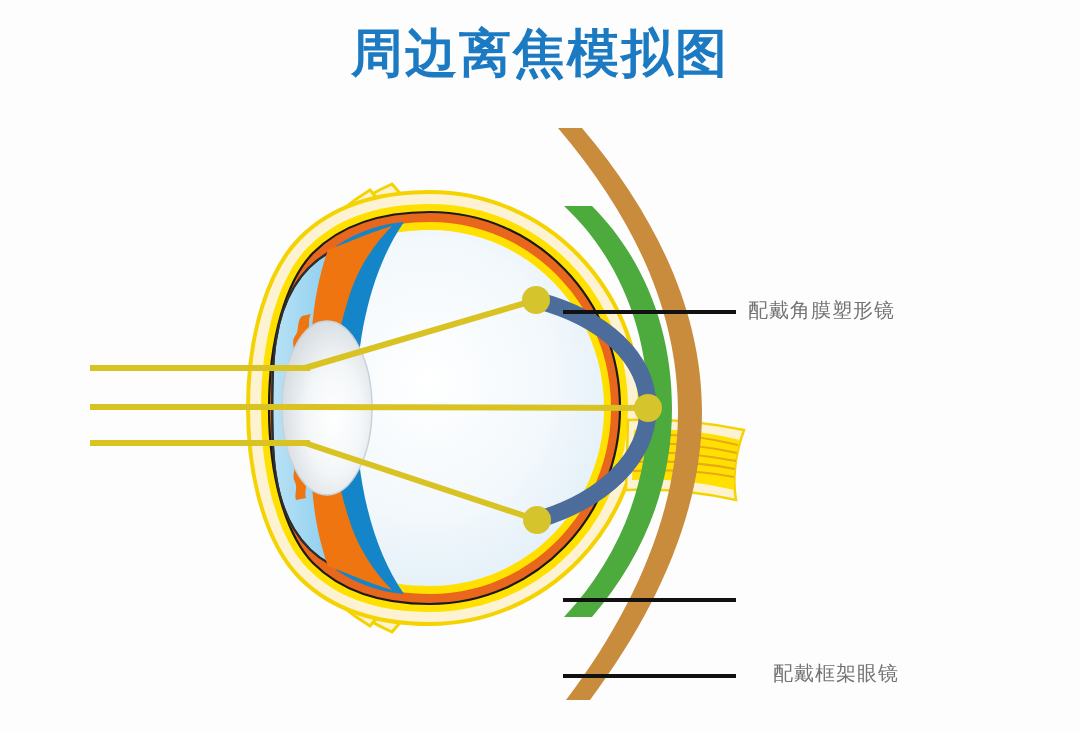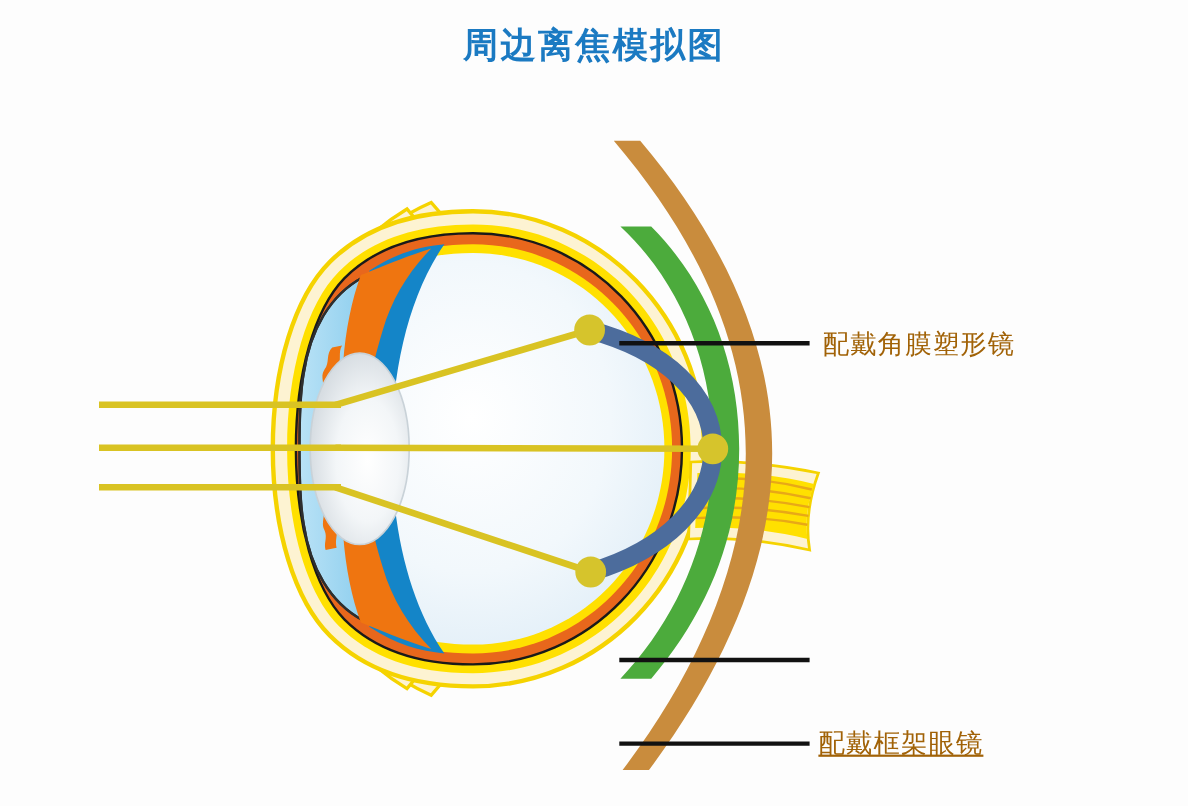--- a/index.html
+++ b/index.html
@@ -7,38 +7,38 @@
     width:1080px;height:733px;
     background:#fdfdfd;
     font-family:"Liberation Sans","DejaVu Sans",sans-serif;
     overflow:hidden;
     position:relative;
   }
   #stage{position:absolute;left:0;top:0;width:1080px;height:733px;}
   #title{
     position:absolute;left:0;top:22px;width:1080px;
     text-align:center;
-    font-size:32px;
+    font-size:52px;
     font-weight:bold;
     letter-spacing:2px;
     color:#1b7ac2;
     font-family:"DejaVu Sans","Liberation Sans",sans-serif;
     line-height:1.2;
   }
   .callout-label{
     position:absolute;
-    font-size:24px;
-    color:#a16207;
+    font-size:20px;
+    color:#737373;
     white-space:nowrap;
     font-family:"DejaVu Sans","Liberation Sans",sans-serif;
     letter-spacing:1px;
   }
   #lbl-ortho{left:748px;top:297px;}
   #lbl-rgp{left:748px;top:585px;}
-  #lbl-frame{left:744px;top:660px;text-decoration:underline;}
+  #lbl-frame{left:773px;top:660px;}
   svg{position:absolute;left:0;top:0;}
 </style>
 </head>
 <body>
 
 <div id="stage">
 
   <div id="title">周边离焦模拟图</div>
 
   <svg width="1080" height="733" viewBox="0 0 1080 733">

